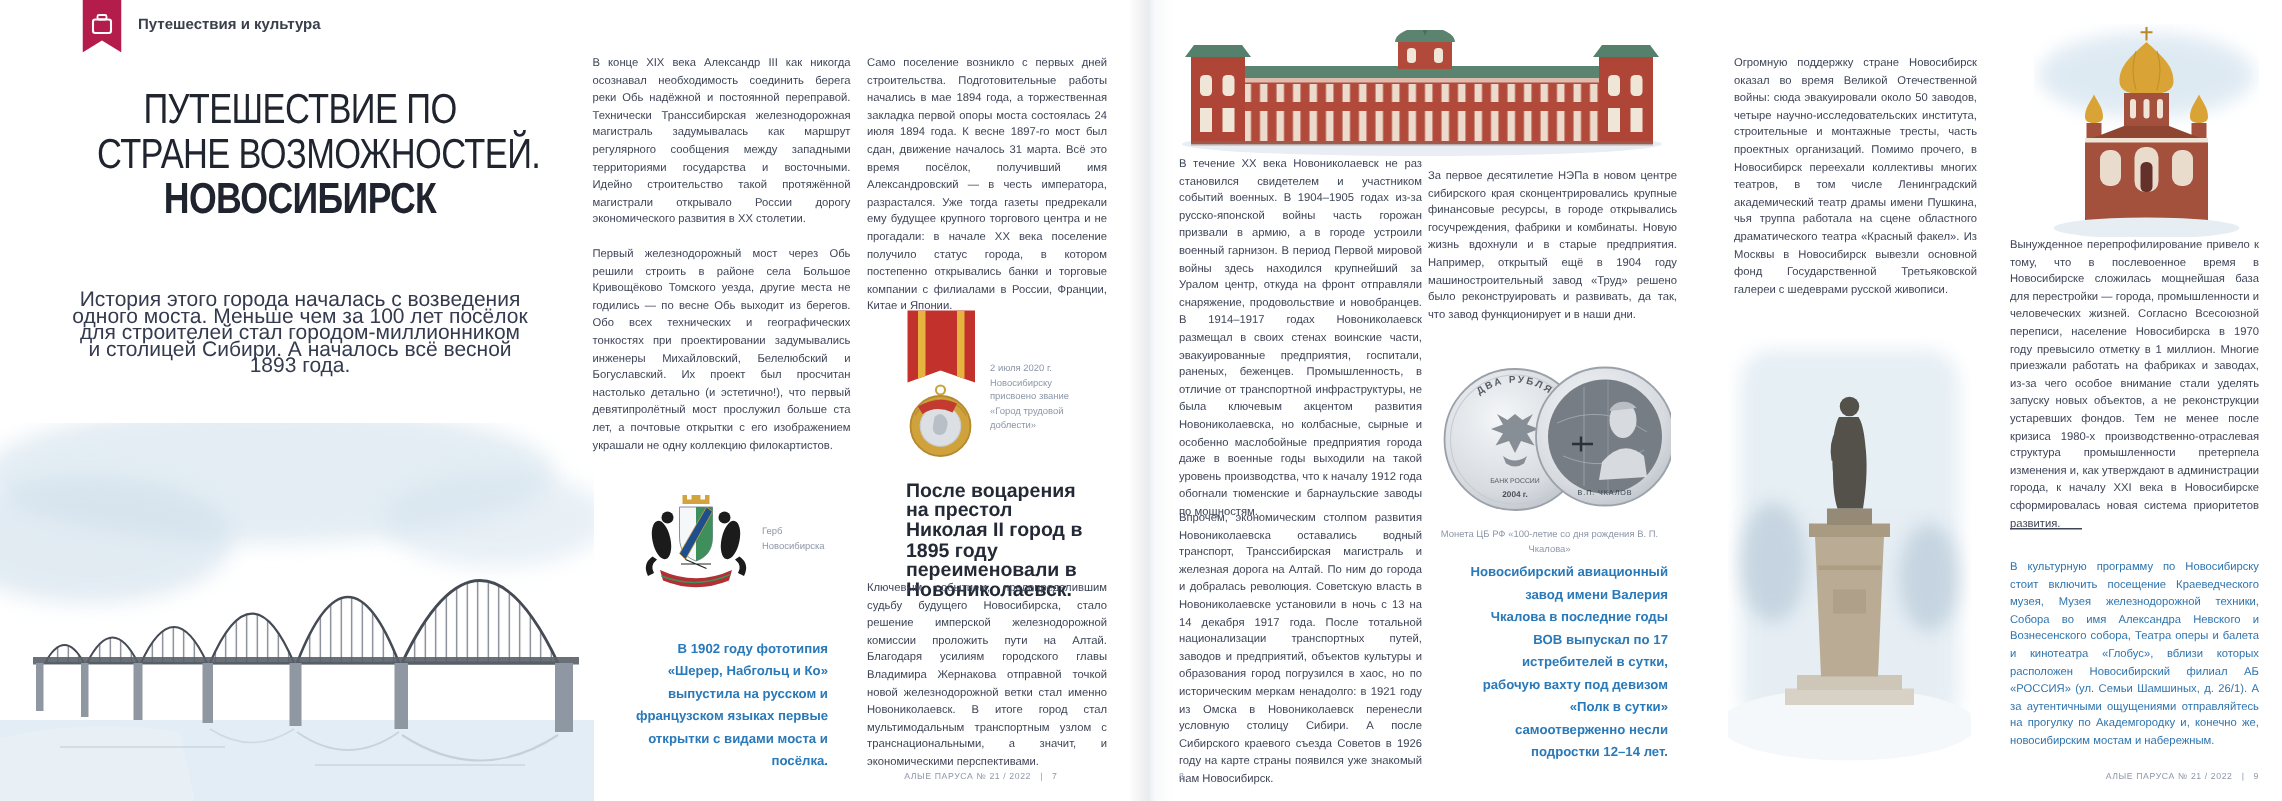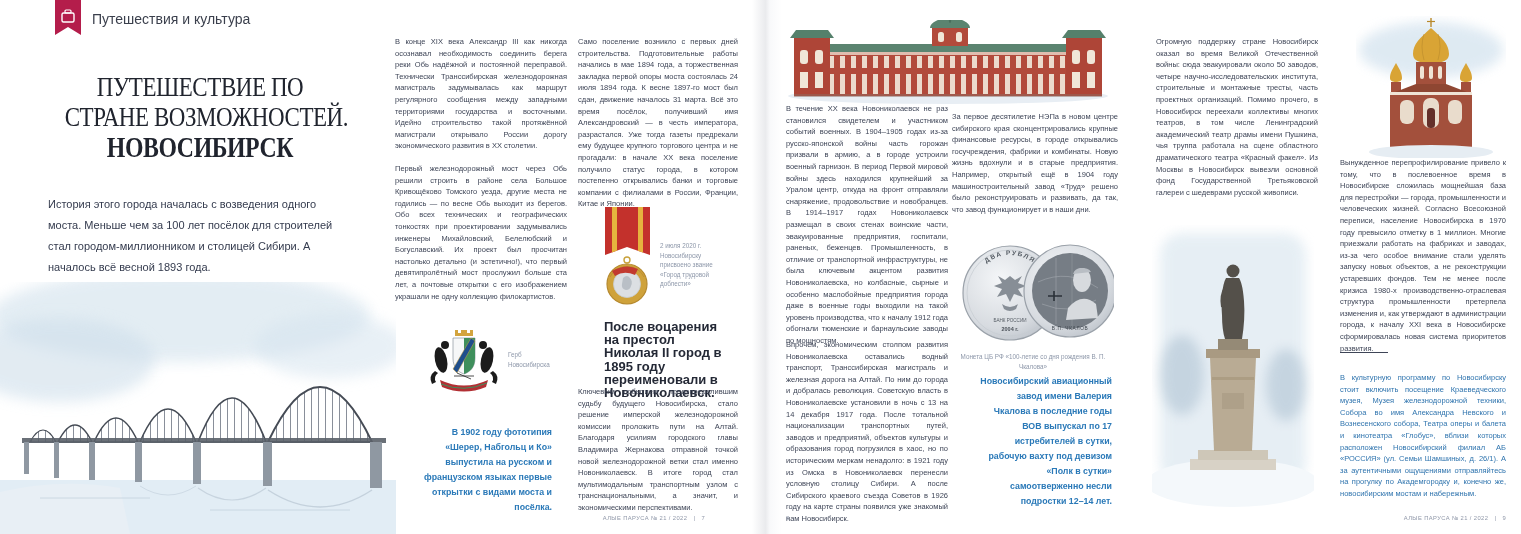--- a/index.html
+++ b/index.html
@@ -7,42 +7,42 @@
           font-family:"Liberation Sans",sans-serif;}
   .abs{position:absolute;}
   .body-text{font-size:7.5px;line-height:11.6px;color:#3e4557;text-align:justify;}
   .caption{font-size:6.3px;line-height:9.6px;color:#8d97a9;text-align:left;}
   .callout{font-size:8.8px;line-height:15px;font-weight:bold;color:#2a79b8;text-align:right;}
   .heading{font-size:13px;line-height:13.2px;font-weight:bold;color:#242936;}
   .footer{font-size:5.8px;letter-spacing:.4px;color:#8f97a8;white-space:nowrap;}
   .title-line{font-size:28px;line-height:30px;color:#20242e;letter-spacing:-.5px;
               transform:scaleX(.82);transform-origin:50% 50%;white-space:nowrap;text-align:center;}
   .title-bold{font-weight:bold;font-size:29px;}
-  .lead{font-size:11px;line-height:21px;color:#343b4e;}
-  .header-label{font-size:14px;color:#3a3f4c;}
+  .lead{font-size:14px;line-height:11px;color:#343b4e;text-align:center;}
+  .header-label{font-size:10px;color:#3a3f4c;font-weight:bold;}
   .gutter{left:752px;top:0;width:30px;height:534px;
           background:linear-gradient(to right,rgba(255,255,255,0),rgba(208,210,216,.45) 45%,rgba(236,238,242,.35) 60%,rgba(255,255,255,0));}
   .divider{background:#3e4557;height:1px;}
   svg{display:block;}
 </style>
 </head>
 <body>
 
 <div class="canvas">
 
   <div class="abs" style="left:55px;top:0;">
     <svg width="26" height="36" viewBox="0 0 26 36">
       <polygon points="0,0 26,0 26,35 13,27 0,35" fill="#b41d4b"></polygon>
       <rect x="7" y="13" width="12" height="9" rx="1.5" fill="none" stroke="#ffffff" stroke-width="1.4"></rect>
       <rect x="10" y="10" width="6" height="3" rx="1" fill="none" stroke="#ffffff" stroke-width="1.2"></rect>
     </svg>
   </div>
   <div class="abs header-label" style="left:92px;top:11px;">Путешествия и культура</div>
 
-  <div class="abs" style="left:35px;top:72px;width:330px;font-family:Liberation Serif, serif;">
+  <div class="abs" style="left:35px;top:58px;width:330px;">
     <div class="title-line">ПУТЕШЕСТВИЕ ПО</div>
     <div class="title-line">СТРАНЕ ВОЗМОЖНОСТЕЙ.</div>
     <div class="title-line title-bold">НОВОСИБИРСК</div>
   </div>
   <div class="abs lead" style="left:48px;top:194px;width:304px;">История этого города началась с возведения одного моста. Меньше чем за 100 лет посёлок для строителей стал городом-миллионником и столицей Сибири. А началось всё весной 1893 года.</div>
 
   <div class="abs" style="left:0;top:282px;">
     <svg width="396" height="252" viewBox="0 0 396 252">
       <defs>
         <filter id="soft" x="-40%" y="-40%" width="180%" height="180%">

